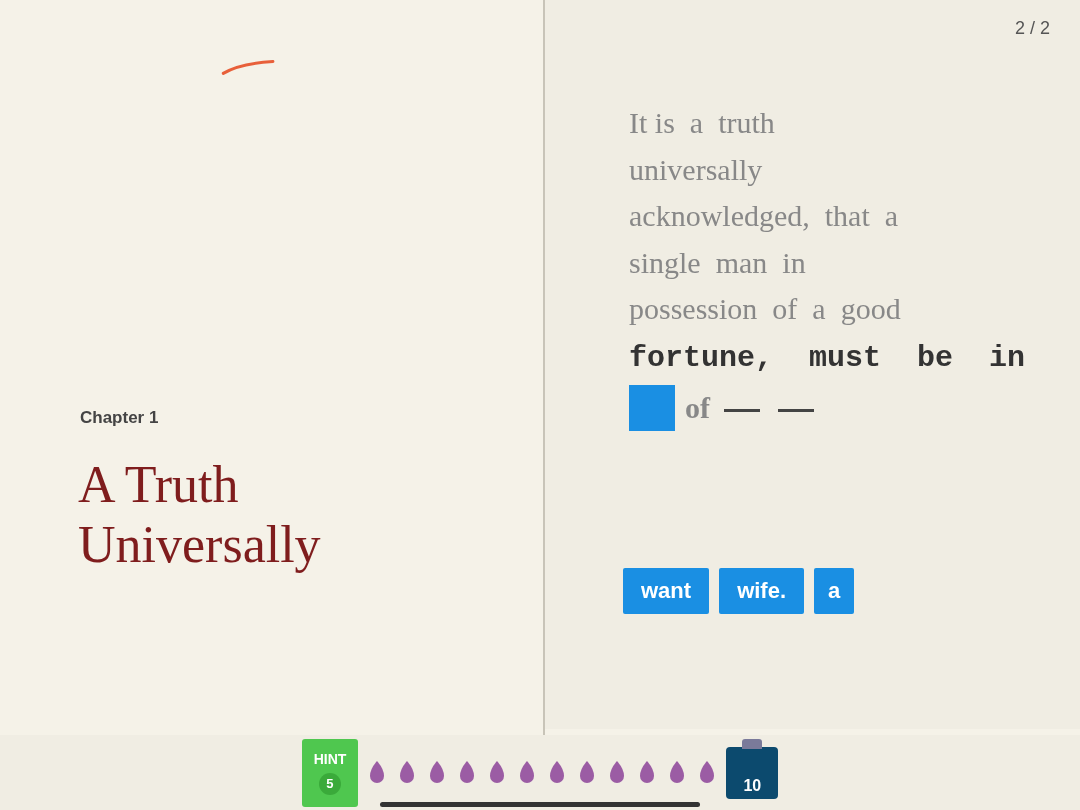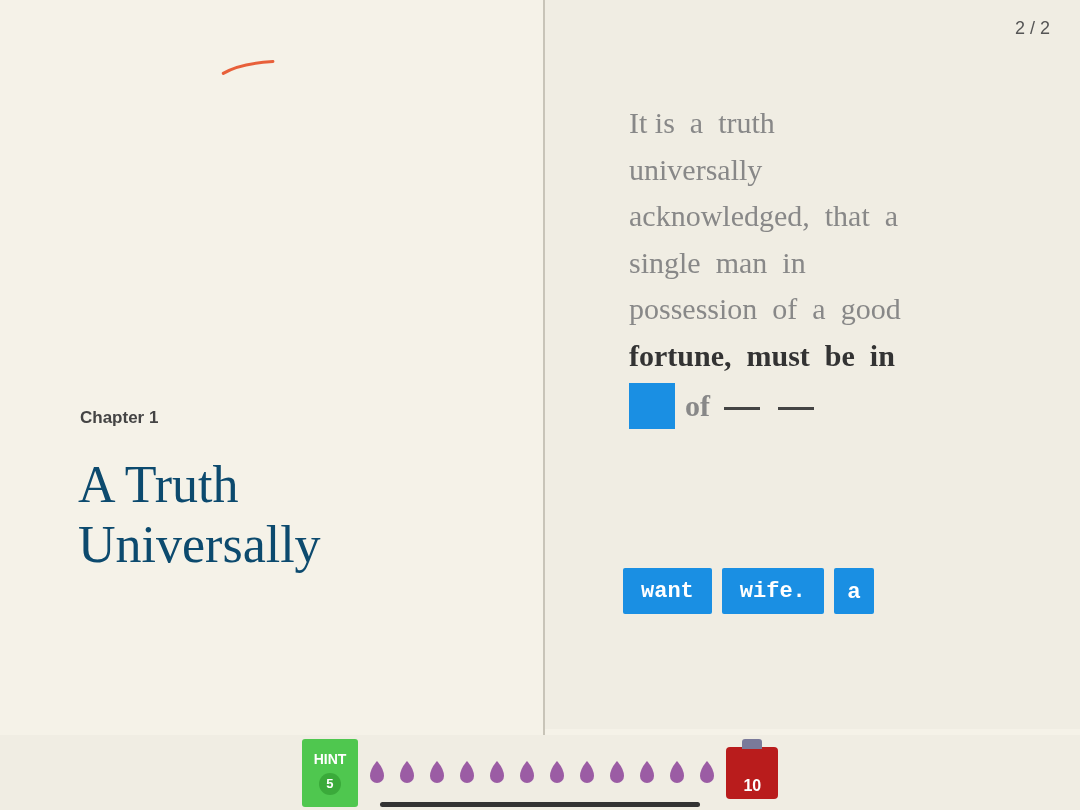--- a/index.html
+++ b/index.html
@@ -64,21 +64,21 @@
       font-weight: bold;
       color: #444;
     }
 
     
     .chapter-title {
       position: absolute;
       left: 78px;
       top: 455px;
       font-size: 52px;
-      color: #0c4a6e;
+      color: #7f1d1d;
       line-height: 1.15;
       font-family: Georgia, serif;
     }
 
     
     .deco-stroke {
       position: absolute;
       left: 220px;
       top: 58px;
       width: 55px;
@@ -95,20 +95,21 @@
       font-size: 30px;
       line-height: 1.55;
       color: #888;
       font-family: Georgia, serif;
       margin-left: 6px;
     }
 
     .main-text .bold-part {
       color: #333;
       font-weight: bold;
+      font-family: Liberation Mono, monospace;
     }
 
     
     .answer-row {
       display: flex;
       align-items: center;
       margin-top: 4px;
       gap: 10px;
     }
 
@@ -146,21 +147,21 @@
       display: flex;
       gap: 10px;
     }
 
     .word-btn {
       background-color: #1a8fe3;
       color: white;
       padding: 10px 18px;
       font-size: 22px;
       font-weight: bold;
-      font-family: Liberation Mono, monospace;
+      font-family: Liberation Sans, sans-serif;
       border: none;
       cursor: pointer;
       border-radius: 2px;
     }
 
     .word-btn-small {
       background-color: #1a8fe3;
       color: white;
       padding: 10px 14px;
       font-size: 22px;
@@ -209,21 +210,21 @@
       height: 22px;
       display: flex;
       align-items: center;
       justify-content: center;
       font-size: 13px;
     }
 
     .ink-jar {
       width: 52px;
       height: 52px;
-      background-color: #b91c1c;
+      background-color: #0c4a6e;
       border-radius: 4px;
       display: flex;
       flex-direction: column;
       align-items: center;
       justify-content: flex-end;
       padding-bottom: 4px;
       position: relative;
     }
 
     .ink-jar::before {

